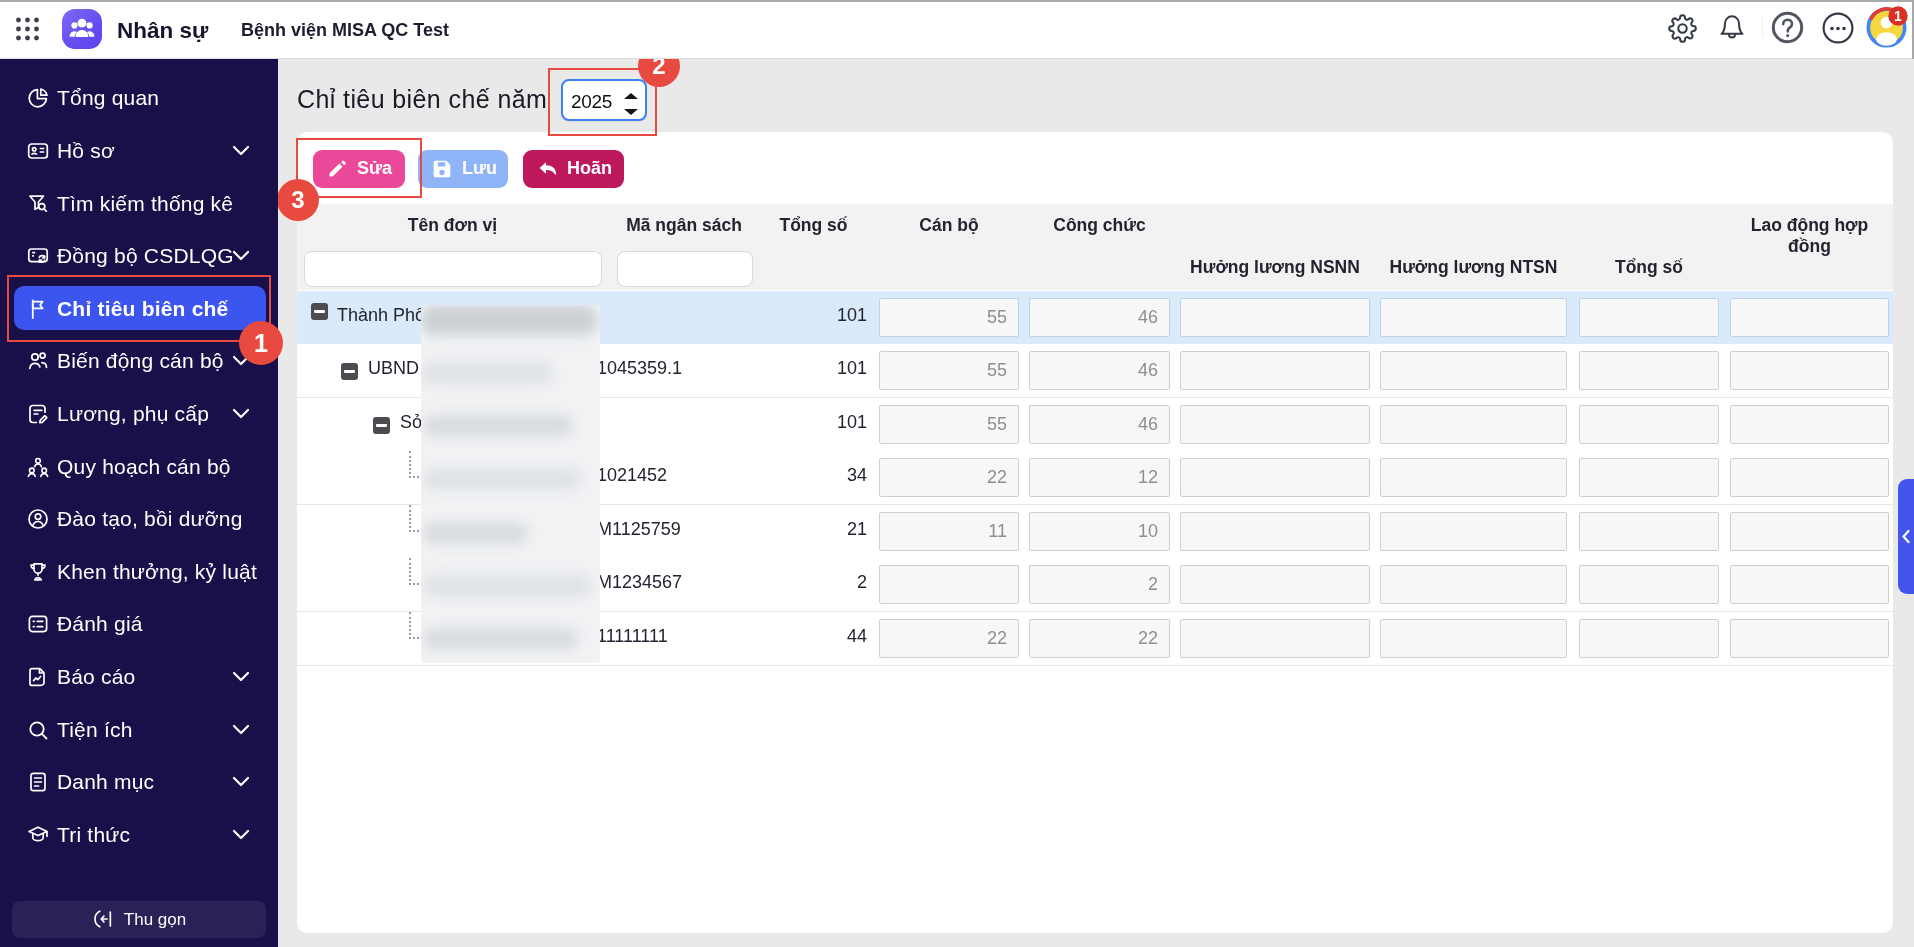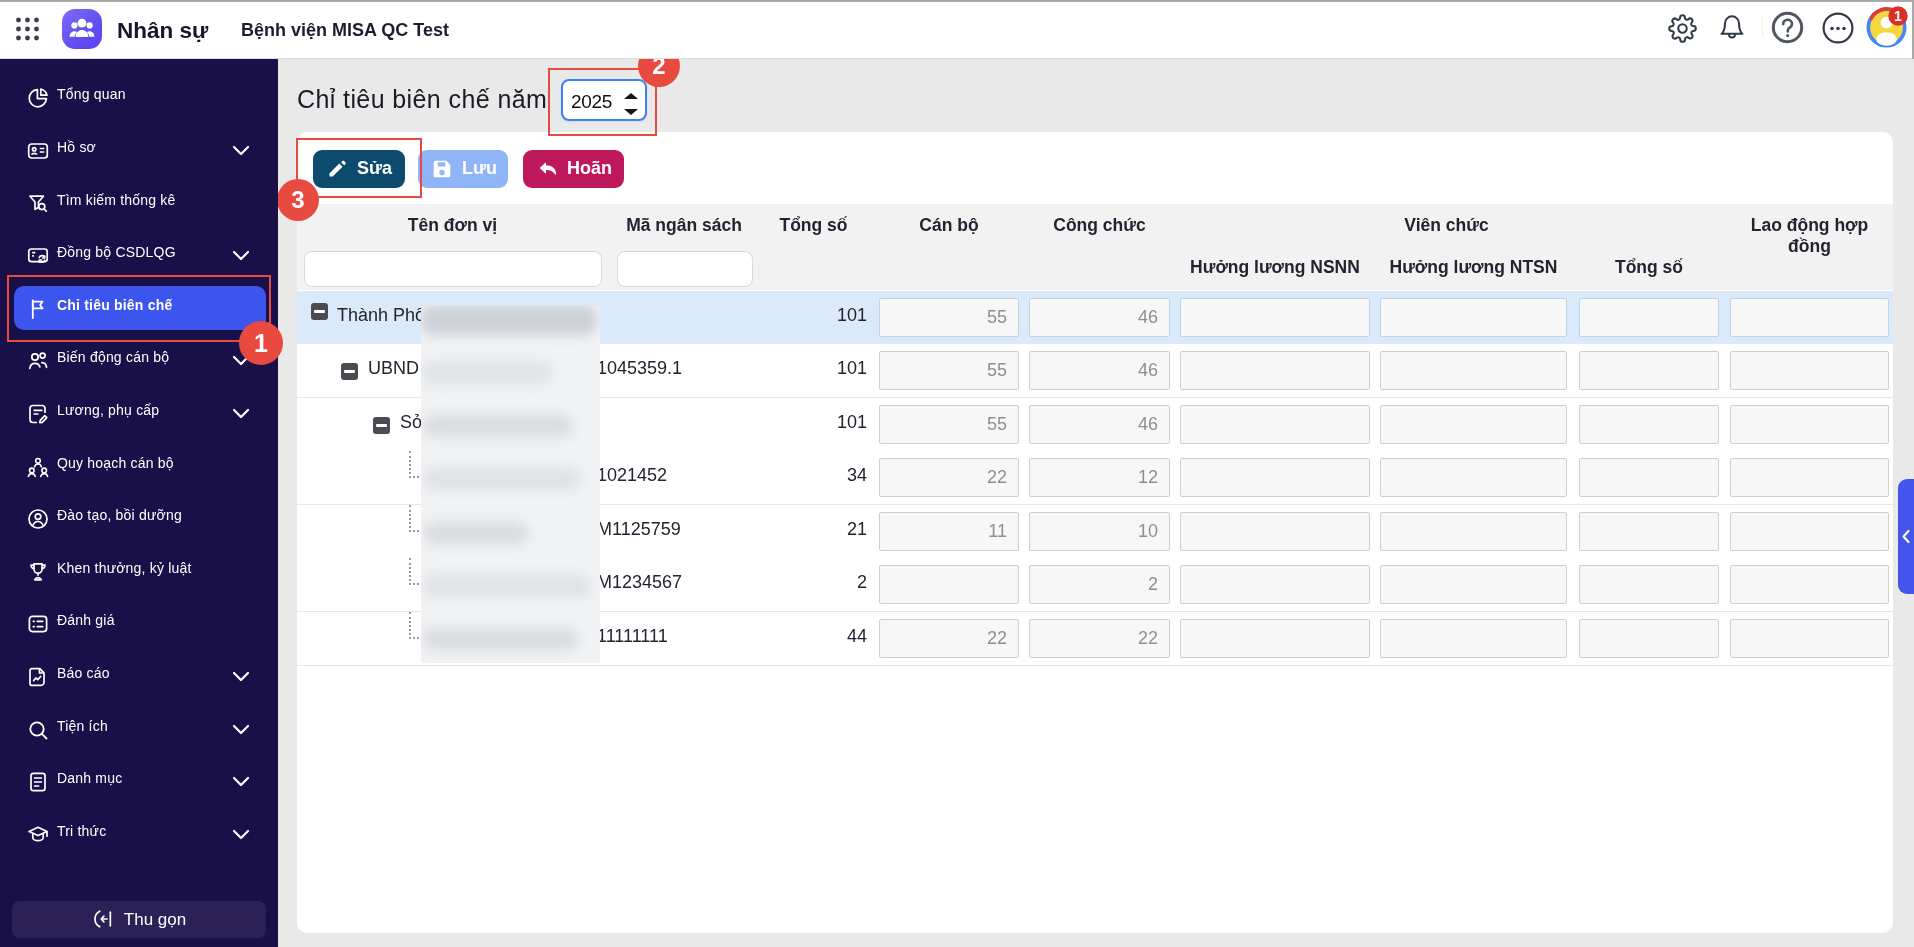--- a/index.html
+++ b/index.html
@@ -10,41 +10,41 @@
 #gridicon { position:absolute; left:14px; top:15px; width:27px; height:27px; }
 #appicon { position:absolute; left:62px; top:9px; width:40px; height:40px; border-radius:13px; background:linear-gradient(140deg,#7e6cf6 0%,#6450f0 55%,#5a41ee 100%); }
 #appname { position:absolute; left:117px; top:18px; font-size:22.5px; font-weight:700; color:#15162c; letter-spacing:0; }
 #orgname { position:absolute; left:241px; top:20px; font-size:18px; font-weight:600; color:#1c1d2e; }
 .topico { position:absolute; top:14px; }
 #topdivider { position:absolute; left:1762px; top:17px; width:1px; height:20px; background:#f0f0f0; }
 
 #sidebar { position:absolute; left:0; top:59px; width:278px; height:888px; background:#1a1049; z-index:20; }
 .mitem { position:absolute; left:0; width:278px; height:44px; }
 .mico  { position:absolute; left:26px; top:10px; width:24px; height:24px; }
-.mtxt  { position:absolute; left:57px; top:10px; font-size:14px; letter-spacing:0.2px; color:#fff; white-space:nowrap; }
+.mtxt  { position:absolute; left:57px; top:10px; font-size:21px; letter-spacing:0.2px; color:#fff; white-space:nowrap; }
 .chev  { position:absolute; left:232px; top:15px; width:18px; height:14px; }
 #selitem { position:absolute; left:14px; top:227px; width:252px; height:44px; background:#3c55ee; border-radius:10px; }
 #redbox1 { position:absolute; left:7px; top:216px; width:264px; height:67px; border:2px solid #e84a40; z-index:25; }
 #redcirc1 { position:absolute; left:239px; top:262px; width:44px; height:44px; border-radius:50%; background:#e84a40; color:#fff; font-size:25px; font-weight:700; text-align:center; line-height:44px; z-index:26; }
 #thugon { position:absolute; left:12px; top:842px; width:254px; height:37px; background:#2b2156; border-radius:8px; color:#fff; font-size:17px; text-align:center; line-height:37px; }
 
 #main { position:absolute; left:278px; top:59px; width:1636px; height:888px; background:#e9e9e9; }
 #pgtitle { position:absolute; left:19px; top:26px; font-size:25px; font-weight:500; color:#1a1b26; letter-spacing:0.4px; }
 #yearbox { position:absolute; left:283px; top:20px; width:86px; height:42px; background:#fff; border:2px solid #3b82f6; border-radius:8px; box-shadow:0 1px 2px rgba(0,0,0,.06); }
 #yeartxt { position:absolute; left:8px; top:10px; font-size:19px; color:#101013; letter-spacing:-0.3px; }
 .tri-up { position:absolute; left:61px; top:12px; width:0; height:0; border-left:7.5px solid transparent; border-right:7.5px solid transparent; border-bottom:6.5px solid #15151a; }
 .tri-dn { position:absolute; left:61px; top:28px; width:0; height:0; border-left:7.5px solid transparent; border-right:7.5px solid transparent; border-top:6.5px solid #15151a; }
 #redbox2 { position:absolute; left:270px; top:9px; width:109px; height:68px; border:2px solid #e84a40; z-index:12; }
 #redcirc2 { position:absolute; left:360px; top:-14px; width:42px; height:42px; border-radius:50%; background:#e84a40; color:#fff; font-size:24px; font-weight:700; text-align:center; line-height:42px; z-index:13; }
 #card { position:absolute; left:19px; top:73px; width:1596px; height:801px; background:#fff; border-radius:10px; }
 
 .btn { position:absolute; top:18px; height:38px; border-radius:9px; color:#fff; font-size:18px; font-weight:700; }
 .btn svg { position:absolute; left:14px; top:9px; }
 .btn span { position:absolute; left:44px; top:8px; }
-#btn-sua { left:16px; width:92px; background:#0c4a6e; }
+#btn-sua { left:16px; width:92px; background:#ec4899; }
 #btn-luu { left:121px; width:90px; background:#90b4f8; }
 #btn-hoan { left:226px; width:101px; background:#be185d; }
 #redbox3 { position:absolute; left:-1px; top:6px; width:126px; height:60px; border:2px solid #e84a40; z-index:12; }
 #redcirc3 { position:absolute; left:-20px; top:47px; width:42px; height:42px; border-radius:50%; background:#e84a40; color:#fff; font-size:24px; font-weight:700; text-align:center; line-height:42px; z-index:13; }
 
 #thead { position:absolute; left:0px; top:72px; width:1596px; height:86px; background:#f2f2f3; }
 .hcell { position:absolute; font-size:17.5px; font-weight:700; color:#23242f; text-align:center; }
 .finput { position:absolute; top:47px; height:36px; background:#fff; border:1px solid #d9d9d9; border-radius:8px; }
 .row { position:absolute; left:0; width:1596px; height:54px; border-bottom:1px solid #e7e7e7; background:#fff; }
 .row1 { background:#dbeafa; }
@@ -315,21 +315,20 @@
           <path d="M9.8 3.6 L2.8 9.9 9.8 16.2 V12.1 c4.3-.2 7.5 1.2 9.7 4.5 .5 .8 1.5 .6 1.4-.4 C20.3 10 16.3 6.9 9.8 6.9 Z"></path>
         </svg>
         <span>Hoãn</span>
       </div>
     <div id="thead">
       <div class="hcell" style="left:0; width:311px; top:11px;">Tên đơn vị</div>
       <div class="hcell" style="left:311px; width:152px; top:11px;">Mã ngân sách</div>
       <div class="hcell" style="left:459px; width:115px; top:11px;">Tổng số</div>
       <div class="hcell" style="left:582px; width:140px; top:11px;">Cán bộ</div>
       <div class="hcell" style="left:732px; width:141px; top:11px;">Công chức</div>
-      <div class="hcell" style="left:883px; width:533px; top:11px;">Viên chức</div>
       <div class="hcell" style="left:1433px; width:159px; top:11px;">Lao động hợp<br>đồng</div>
       <div class="hcell" style="left:883px; width:190px; top:53px;">Hưởng lương NSNN</div>
       <div class="hcell" style="left:1083px; width:187px; top:53px;">Hưởng lương NTSN</div>
       <div class="hcell" style="left:1282px; width:140px; top:53px;">Tổng số</div>
       <div class="finput" style="left:7px; width:298px;"></div>
       <div class="finput" style="left:320px; width:136px;"></div>
     </div>
     <div class="row row1" style="top:158.5px">
       <div class="colbtn" style="left:14px; top:12px"></div>
       <div class="rname" style="left:40px">Thành Phố</div>

